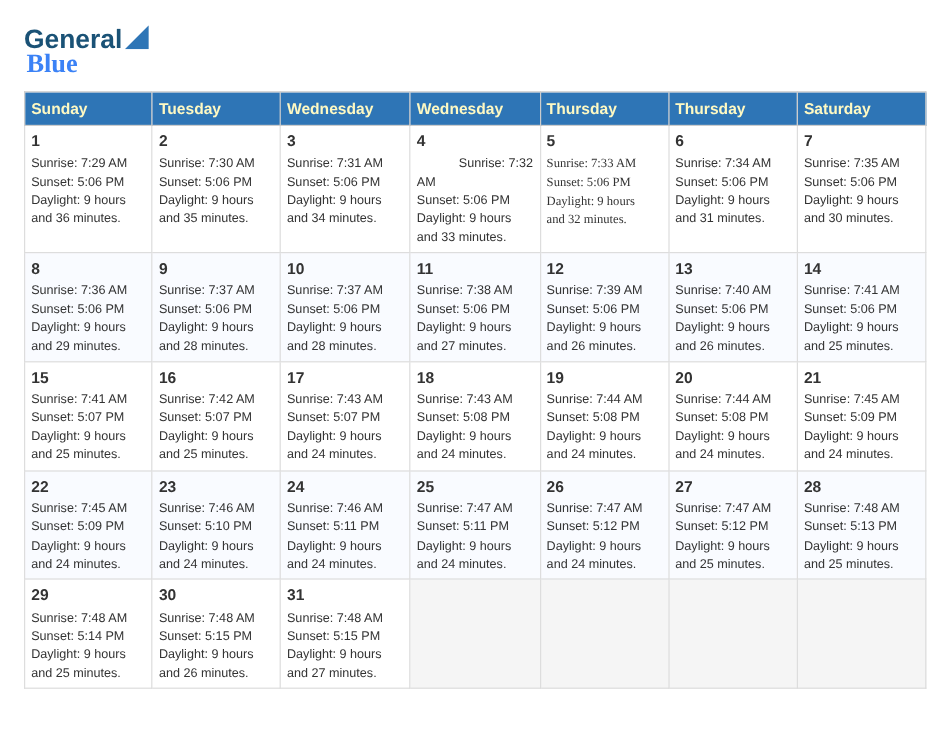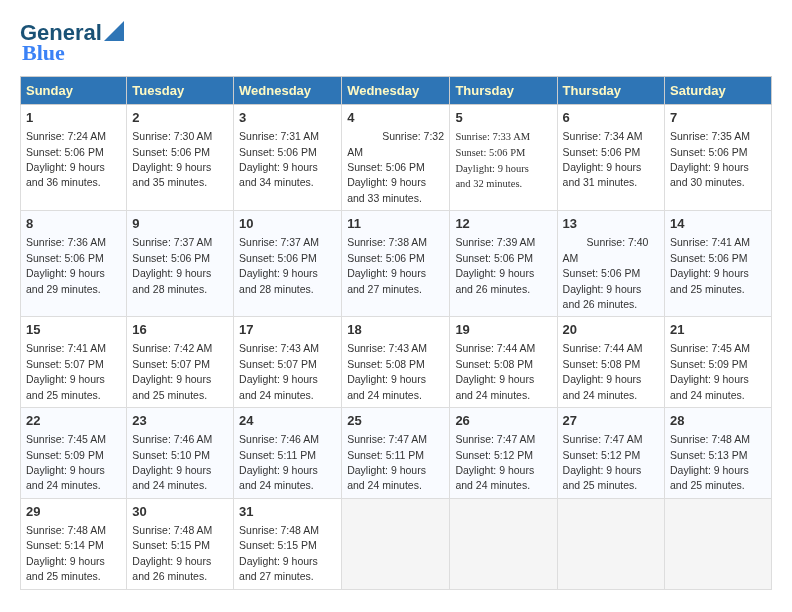--- a/index.html
+++ b/index.html
@@ -101,21 +101,21 @@
         <th>Tuesday</th>
         <th>Wednesday</th>
         <th>Wednesday</th>
         <th>Thursday</th>
         <th>Thursday</th>
         <th>Saturday</th>
       </tr>
   </thead>
   <tbody id="calendar-body">
   <tr>
-        <td><span class="day-num">1</span><span class="day-info" style="white-space: pre-line;">Sunrise: 7:24 AM
+        <td><span class="day-num">1</span><span class="day-info" style="white-space: pre-line;">Sunrise: 7:29 AM
 Sunset: 5:06 PM
 Daylight: 9 hours
 and 36 minutes.</span></td>
         <td><span class="day-num">2</span><span class="day-info" style="white-space: pre-line;">Sunrise: 7:30 AM
 Sunset: 5:06 PM
 Daylight: 9 hours
 and 35 minutes.</span></td>
         <td><span class="day-num">3</span><span class="day-info" style="white-space: pre-line;">Sunrise: 7:31 AM
 Sunset: 5:06 PM
 Daylight: 9 hours
@@ -151,21 +151,21 @@
 Daylight: 9 hours
 and 28 minutes.</span></td>
         <td><span class="day-num">11</span><span class="day-info" style="white-space: pre-line;">Sunrise: 7:38 AM
 Sunset: 5:06 PM
 Daylight: 9 hours
 and 27 minutes.</span></td>
         <td><span class="day-num">12</span><span class="day-info" style="white-space: pre-line;">Sunrise: 7:39 AM
 Sunset: 5:06 PM
 Daylight: 9 hours
 and 26 minutes.</span></td>
-        <td><span class="day-num">13</span><span class="day-info" style="white-space: pre-line; margin-left: 24px;">Sunrise: 7:40 AM
+        <td><span class="day-num">13</span><span class="day-info" style="white-space: pre-line;">Sunrise: 7:40 AM
 Sunset: 5:06 PM
 Daylight: 9 hours
 and 26 minutes.</span></td>
         <td><span class="day-num">14</span><span class="day-info" style="white-space: pre-line;">Sunrise: 7:41 AM
 Sunset: 5:06 PM
 Daylight: 9 hours
 and 25 minutes.</span></td>
       </tr>
       <tr>
         <td><span class="day-num">15</span><span class="day-info" style="white-space: pre-line;">Sunrise: 7:41 AM

